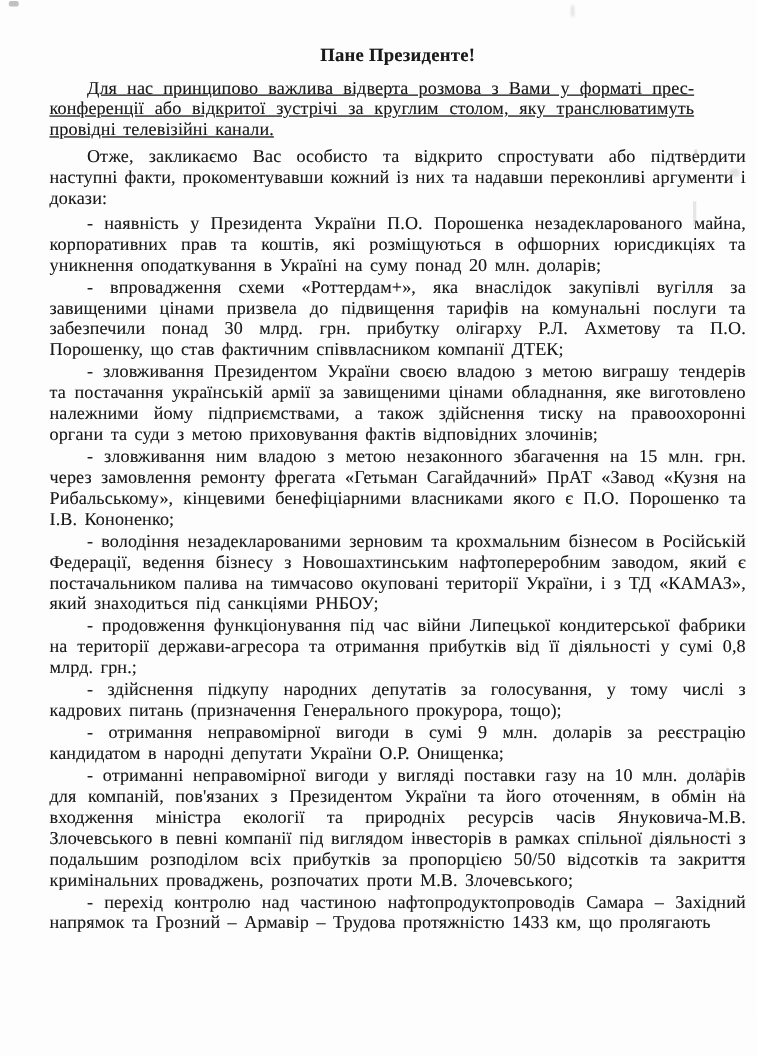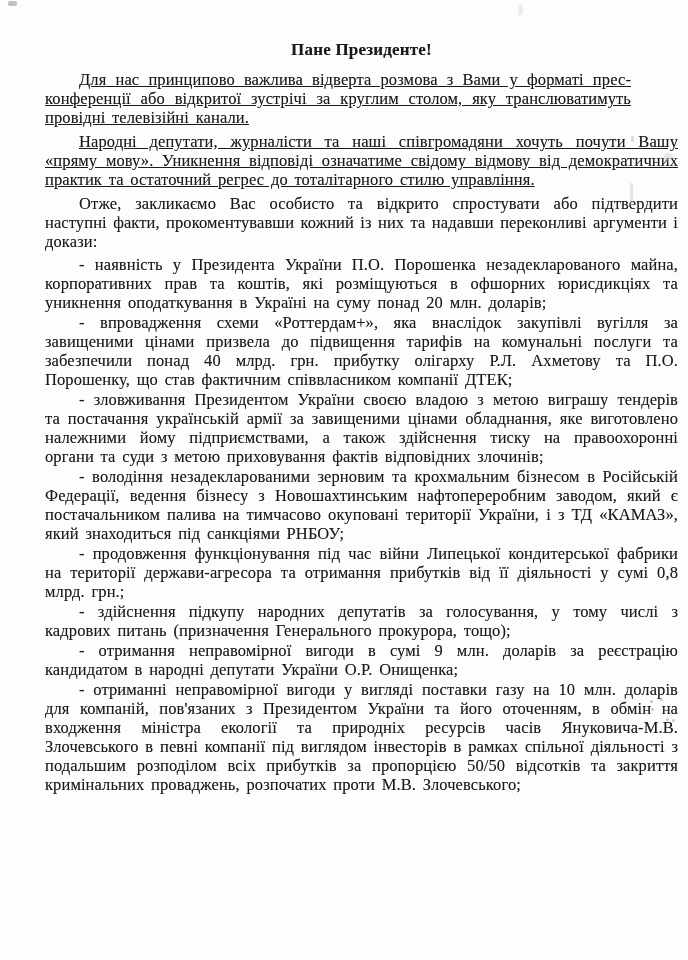--- a/index.html
+++ b/index.html
@@ -75,30 +75,31 @@
 </style>
 </head>
 <body>
 
 <div class="page">
 
   <div class="content">
     <h1 class="title">Пане Президенте!</h1>
 
     <p class="para sp narrow">Для нас принципово важлива відверта розмова з Вами у форматі прес-конференції або відкритої зустрічі за круглим столом, яку транслюватимуть провідні телевізійні канали.</p>
-    <p class="para sp">Народні депутати, журналісти та наші співгромадяни хочуть почути Вашу «пряму мову». Уникнення відповіді означатиме свідому відмову від демократичних практик та остаточний регрес до тоталітарного стилю управління.</p>
     <p class="para bold">Отже, закликаємо Вас особисто та відкрито спростувати або підтвердити наступні факти, прокоментувавши кожний із них та надавши переконливі аргументи і докази:</p>
     <p class="para">- наявність у Президента України П.О. Порошенка незадекларованого майна, корпоративних прав та коштів, які розміщуються в офшорних юрисдикціях та уникнення оподаткування в Україні на суму понад 20 млн. доларів;</p>
-    <p class="para">- впровадження схеми «Роттердам+», яка внаслідок закупівлі вугілля за завищеними цінами призвела до підвищення тарифів на комунальні послуги та забезпечили понад 40 млрд. грн. прибутку олігарху Р.Л. Ахметову та П.О. Порошенку, що став фактичним співвласником компанії ДТЕК;</p>
+    <p class="para">- впровадження схеми «Роттердам+», яка внаслідок закупівлі вугілля за завищеними цінами призвела до підвищення тарифів на комунальні послуги та забезпечили понад 30 млрд. грн. прибутку олігарху Р.Л. Ахметову та П.О. Порошенку, що став фактичним співвласником компанії ДТЕК;</p>
     <p class="para">- зловживання Президентом України своєю владою з метою виграшу тендерів та постачання українській армії за завищеними цінами обладнання, яке виготовлено належними йому підприємствами, а також здійснення тиску на правоохоронні органи та суди з метою приховування фактів відповідних злочинів;</p>
+    <p class="para">- зловживання ним владою з метою незаконного збагачення на 15 млн. грн. через замовлення ремонту фрегата «Гетьман Сагайдачний» ПрАТ «Завод «Кузня на Рибальському», кінцевими бенефіціарними власниками якого є П.О. Порошенко та І.В. Кононенко;</p>
     <p class="para">- володіння незадекларованими зерновим та крохмальним бізнесом в Російській Федерації, ведення бізнесу з Новошахтинським нафтопереробним заводом, який є постачальником палива на тимчасово окуповані території України, і з ТД «КАМАЗ», який знаходиться під санкціями РНБОУ;</p>
     <p class="para">- продовження функціонування під час війни Липецької кондитерської фабрики на території держави-агресора та отримання прибутків від її діяльності у сумі 0,8 млрд. грн.;</p>
     <p class="para">- здійснення підкупу народних депутатів за голосування, у тому числі з кадрових питань (призначення Генерального прокурора, тощо);</p>
     <p class="para">- отримання неправомірної вигоди в сумі 9 млн. доларів за реєстрацію кандидатом в народні депутати України О.Р. Онищенка;</p>
     <p class="para">- отриманні неправомірної вигоди у вигляді поставки газу на 10 млн. доларів для компаній, пов'язаних з Президентом України та його оточенням, в обмін на входження міністра екології та природніх ресурсів часів Януковича-М.В. Злочевського в певні компанії під виглядом інвесторів в рамках спільної діяльності з подальшим розподілом всіх прибутків за пропорцією 50/50 відсотків та закриття кримінальних проваджень, розпочатих проти М.В. Злочевського;</p>
+    <p class="para">- перехід контролю над частиною нафтопродуктопроводів Самара – Західний напрямок та Грозний – Армавір – Трудова протяжністю 1433 км, що пролягають</p>
   </div>
 
   <div class="artifact speck-tl"></div>
   <div class="artifact speck-top"></div>
   <div class="artifact smudge-right"></div>
   <div class="artifact tick-right1"></div>
   <div class="artifact tick-right2"></div>
   <div class="dots-right">
     <span class="artifact d1"></span>
     <span class="artifact d2"></span>

